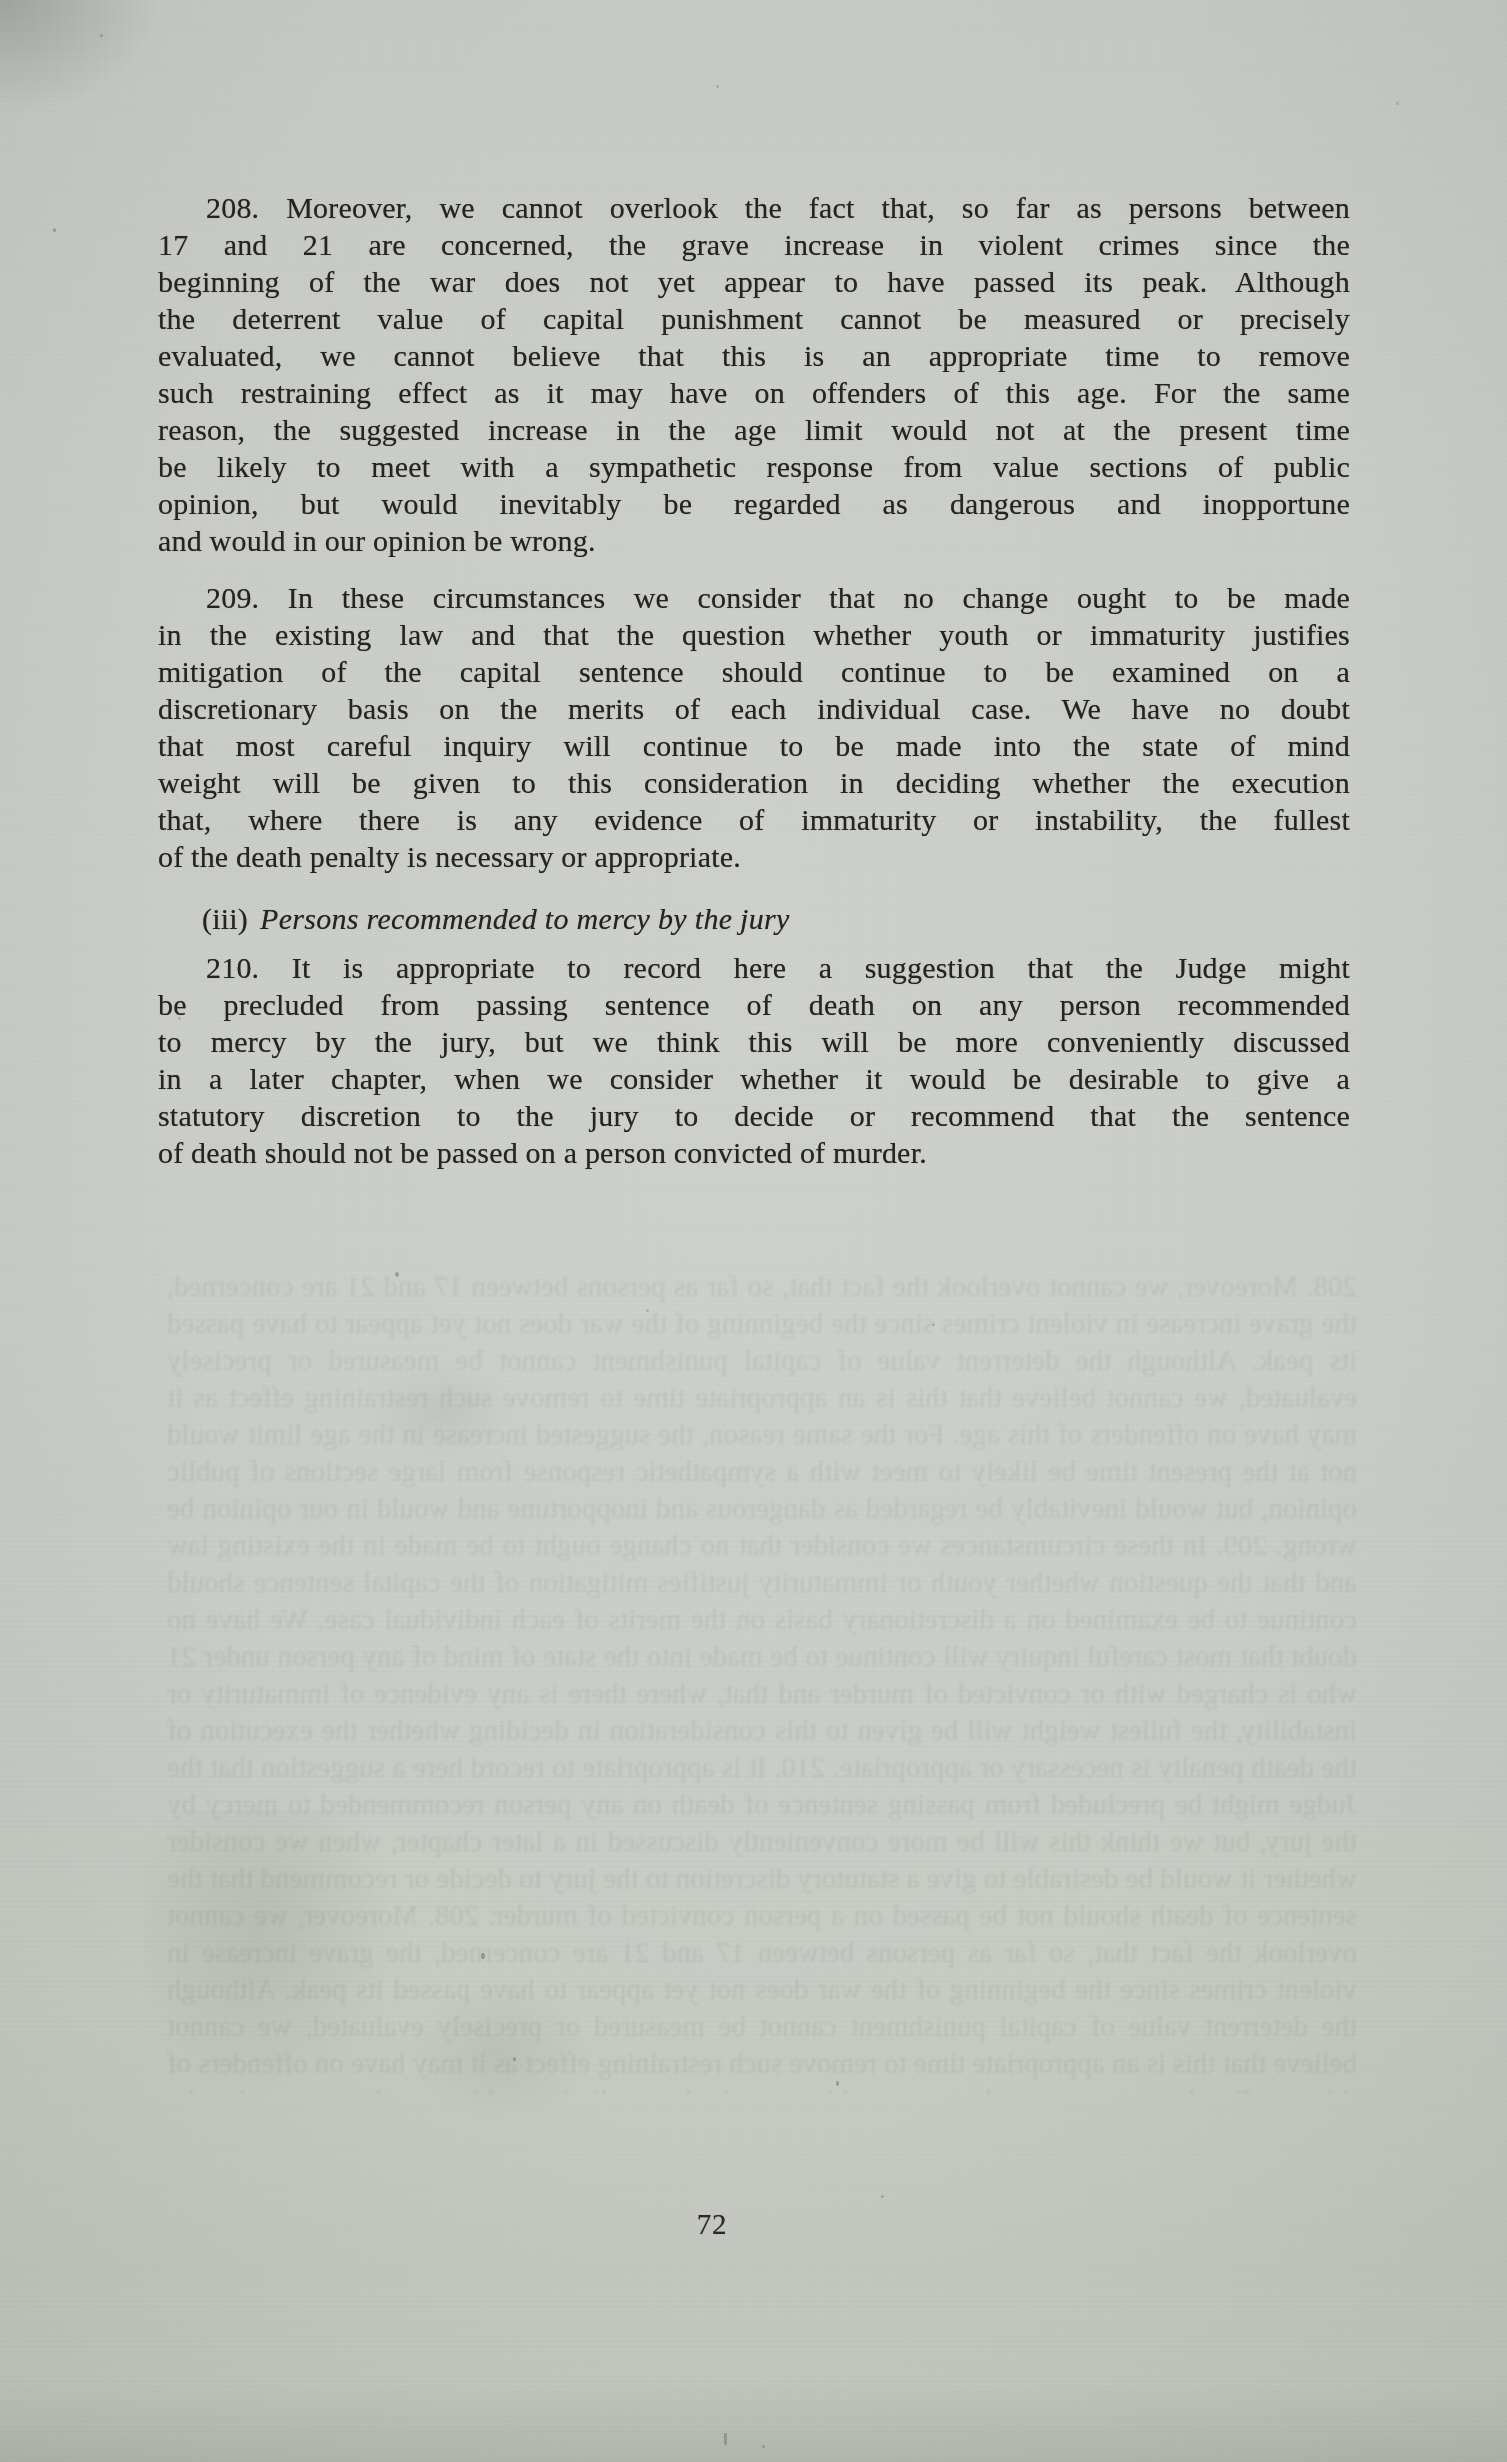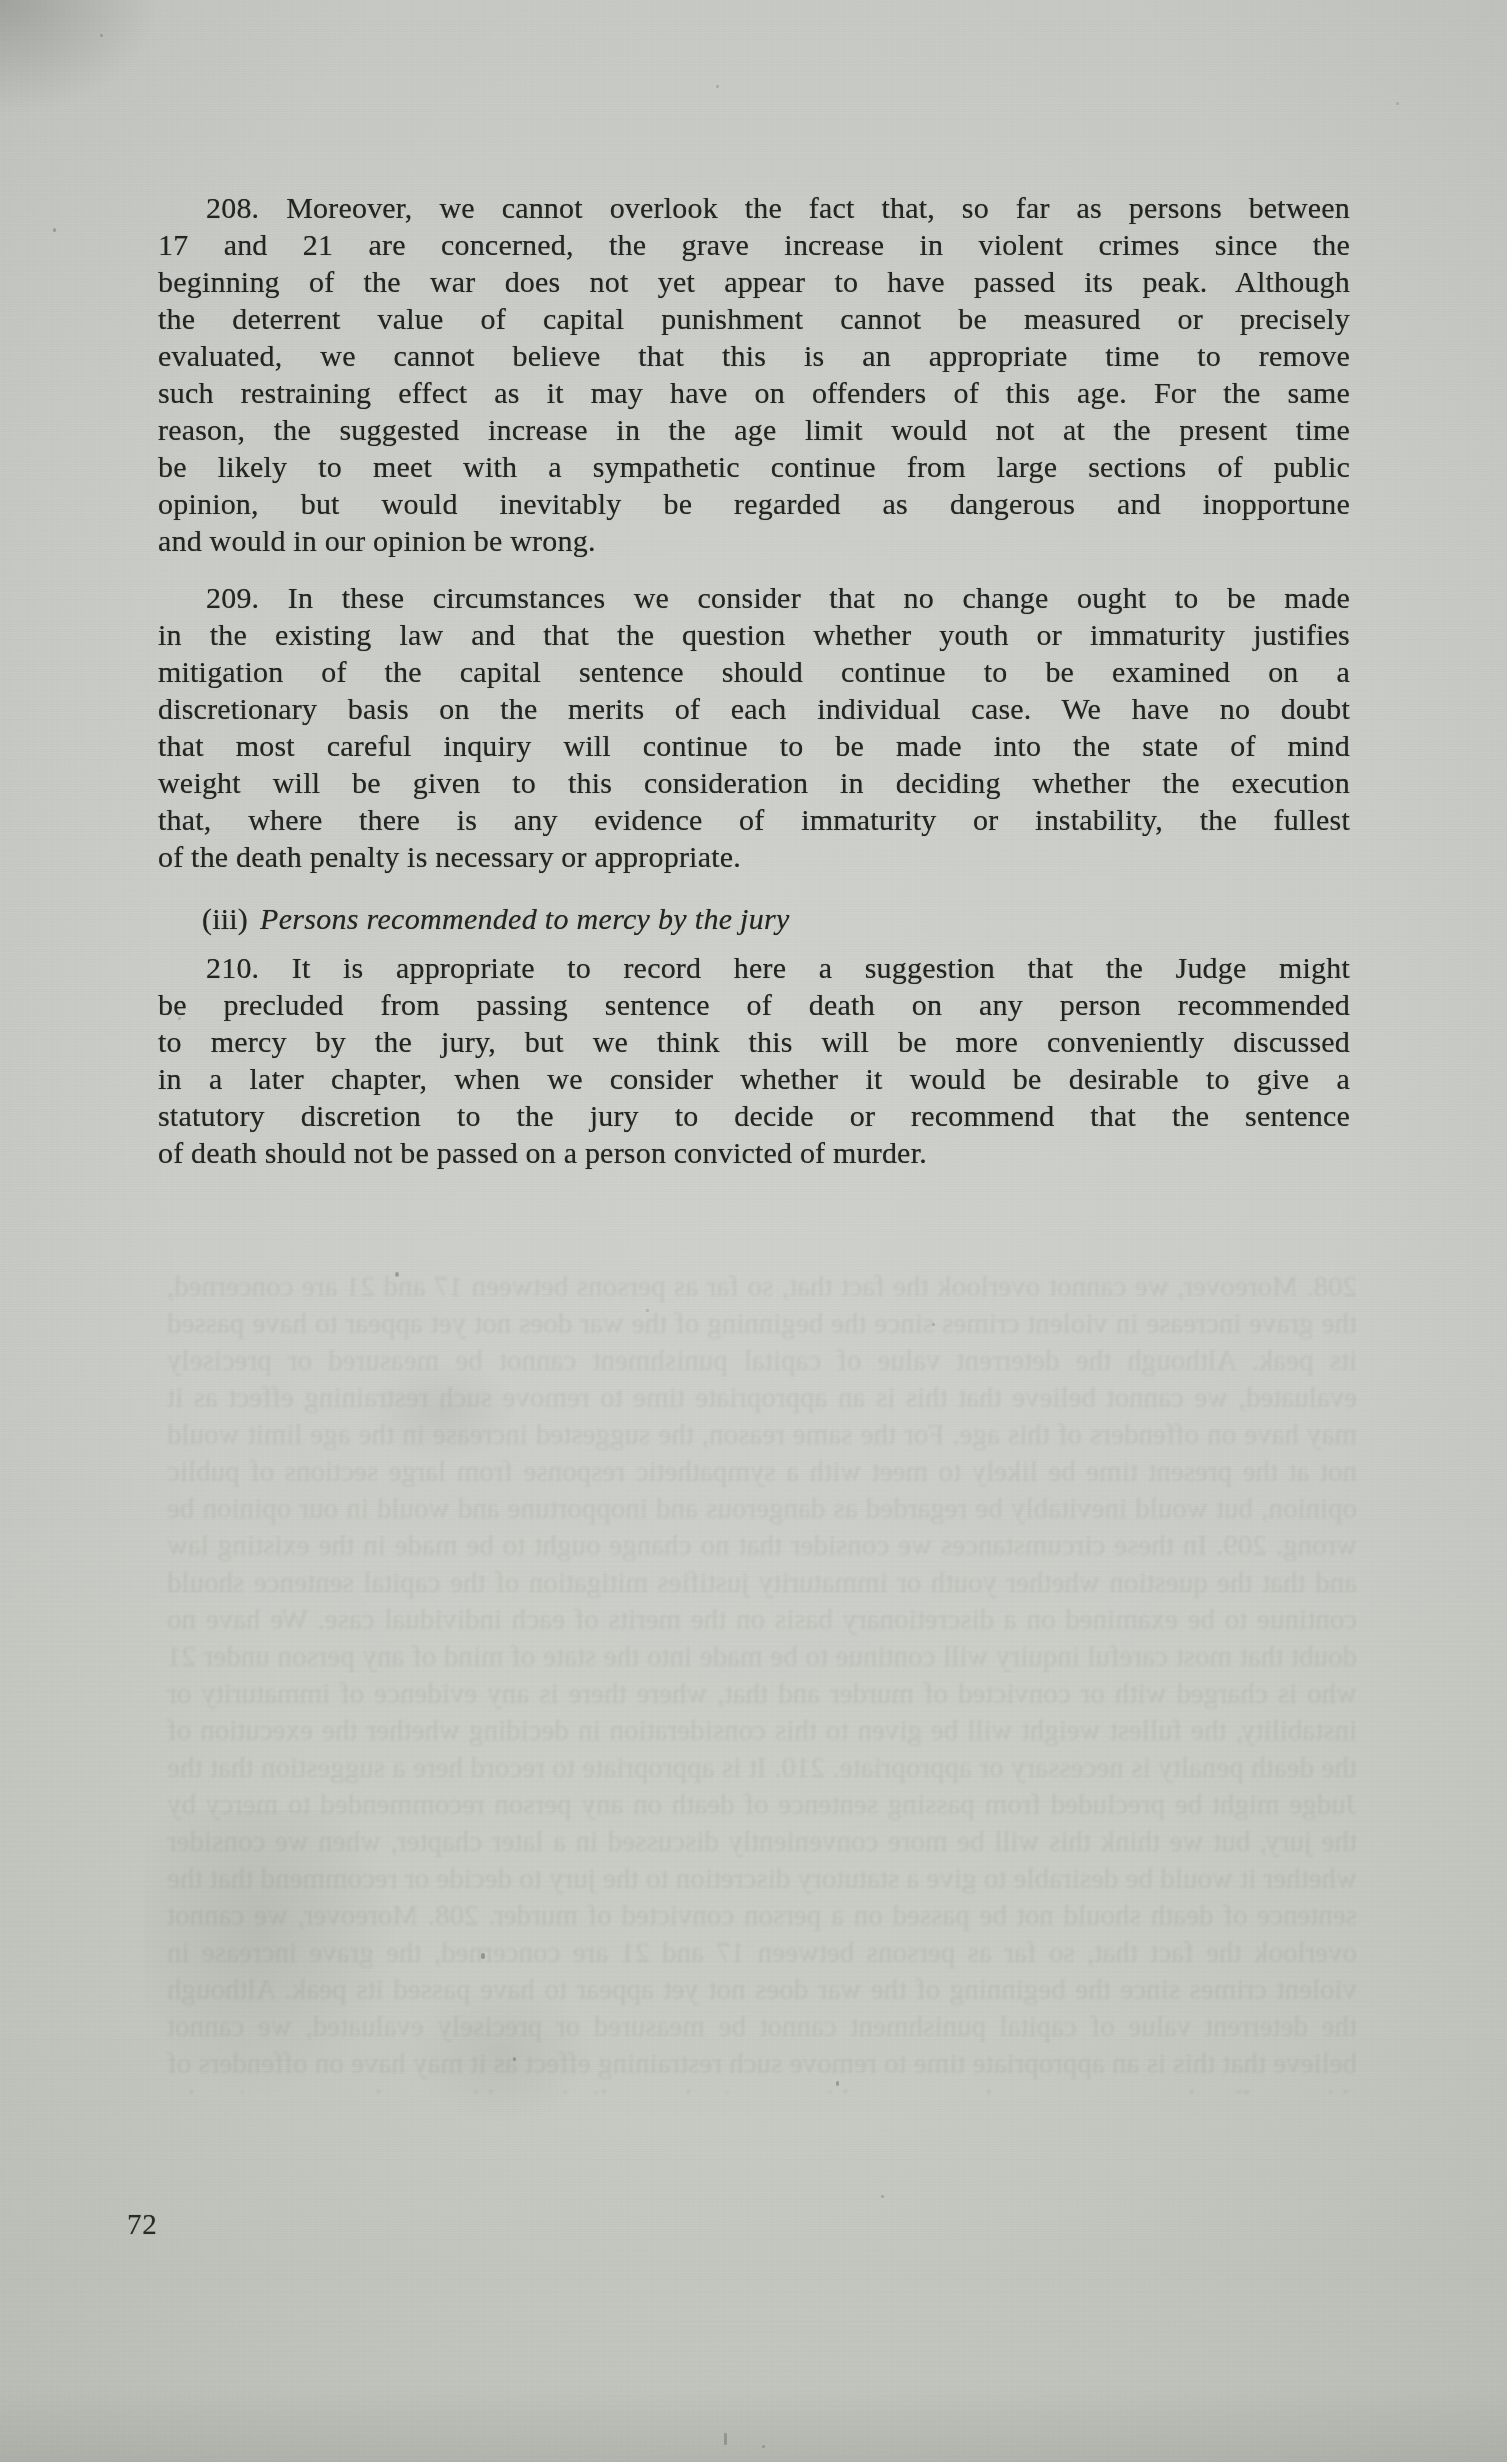--- a/index.html
+++ b/index.html
@@ -40,22 +40,22 @@
   .para + .para { margin-top: 19.5px; }
   .line { text-align: justify; text-align-last: justify; white-space: normal; }
   .line.first { text-indent: 48px; }
   .line.last { text-align-last: left; }
 
   .heading { margin-top: 25px; margin-bottom: 12.7px; font-size: 30px; line-height: 37px; }
   .heading .marker { font-style: normal; margin-right: 12px; margin-left: 44px; }
   .heading .title { font-style: italic; letter-spacing: 0.3px; }
 
   .page-number {
-    position: absolute; left: 127px; top: 2208px; width: 1190px;
-    text-align: left; color: #2a2a2a;
+    position: absolute; left: 117px; top: 2208px; width: 1190px;
+    text-align: center; color: #2a2a2a;
     font-size: 29px; letter-spacing: 0.8px;
     text-shadow: 0 0 0.8px rgba(35,35,35,0.5);
   }
 
   
   .bleedthrough {
     position: absolute; left: 167px; top: 1268px; width: 1190px; height: 826px;
     overflow: hidden;
     transform: scale(-1, 1);
     opacity: 0.09;
@@ -109,21 +109,21 @@
 <div class="text-block">
 
   <div class="para">
     <div class="line first">208. Moreover, we cannot overlook the fact that, so far as persons between</div>
     <div class="line">17 and 21 are concerned, the grave increase in violent crimes since the</div>
     <div class="line">beginning of the war does not yet appear to have passed its peak.  Although</div>
     <div class="line">the deterrent value of capital punishment cannot be measured or precisely</div>
     <div class="line">evaluated, we cannot believe that this is an appropriate time to remove</div>
     <div class="line">such restraining effect as it may have on offenders of this age.  For the same</div>
     <div class="line">reason, the suggested increase in the age limit would not at the present time</div>
-    <div class="line">be likely to meet with a sympathetic continue from large sections of public</div>
+    <div class="line">be likely to meet with a sympathetic response from value sections of public</div>
     <div class="line">opinion, but would inevitably be regarded as dangerous and inopportune</div>
     <div class="line last">and would in our opinion be wrong.</div>
   </div>
 
   <div class="para">
     <div class="line first">209. In these circumstances we consider that no change ought to be made</div>
     <div class="line">in the existing law and that the question whether youth or immaturity justifies</div>
     <div class="line">mitigation of the capital sentence should continue to be examined on a</div>
     <div class="line">discretionary basis on the merits of each individual case.  We have no doubt</div>
     <div class="line">that most careful inquiry will continue to be made into the state of mind</div>

